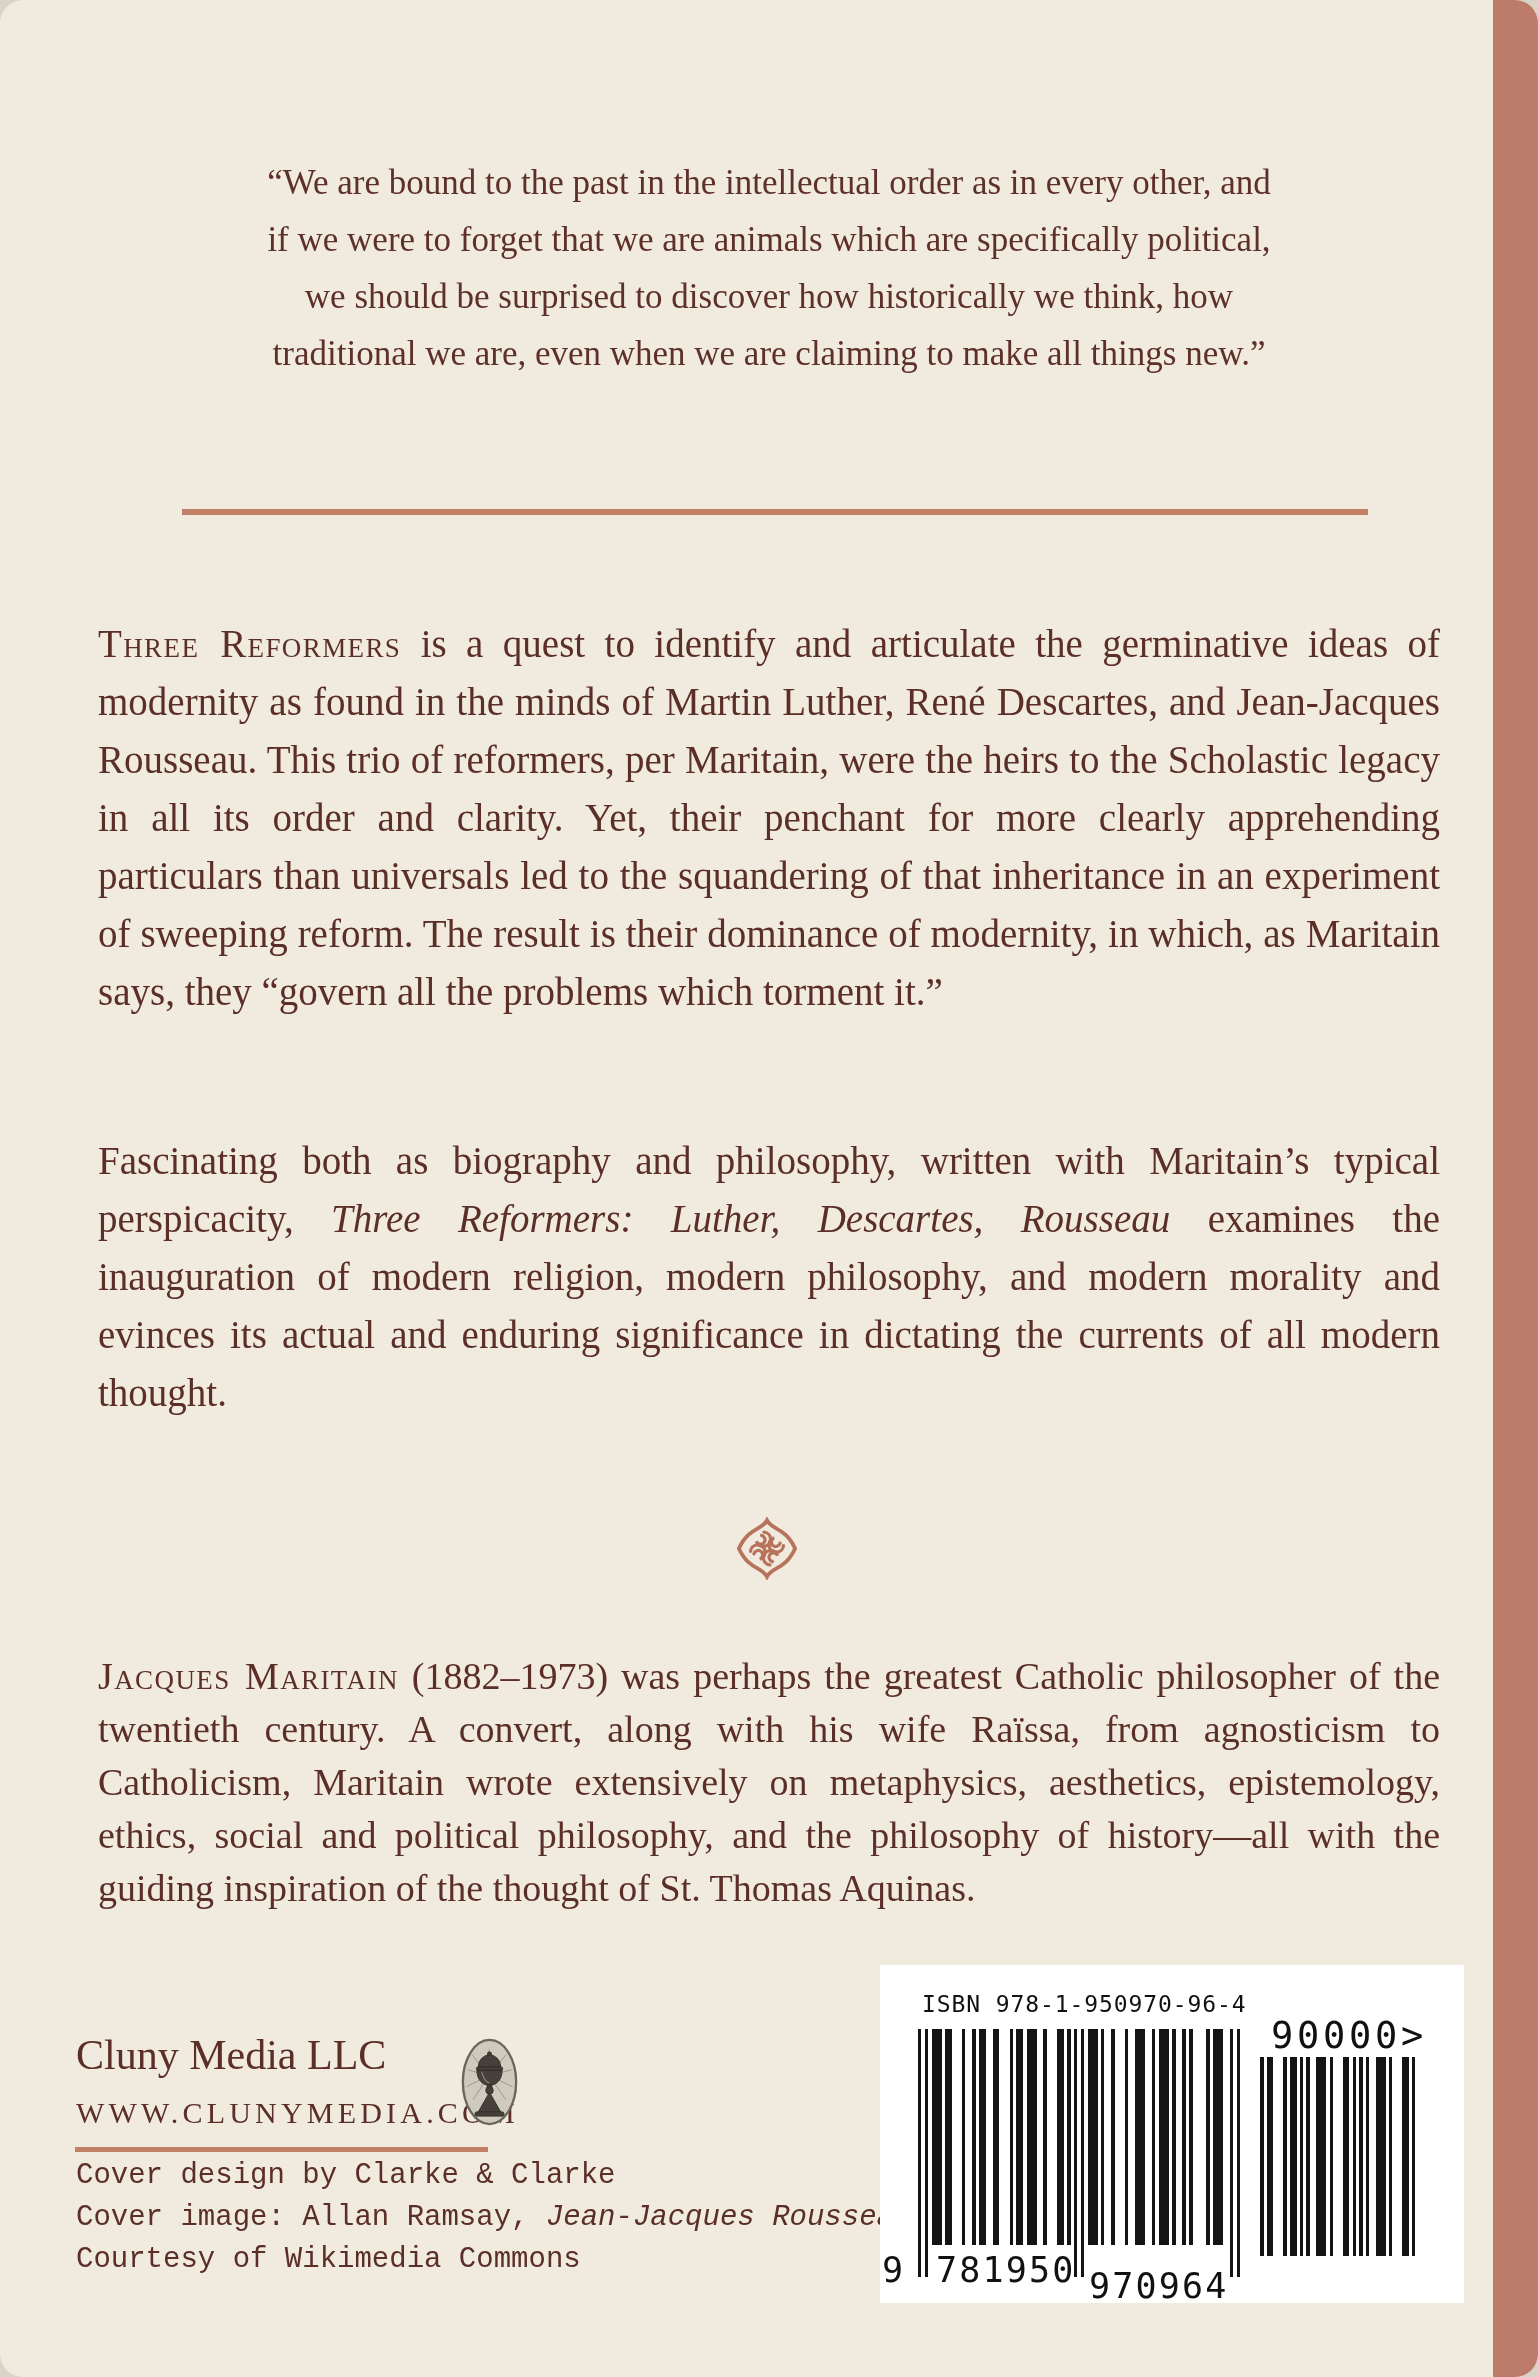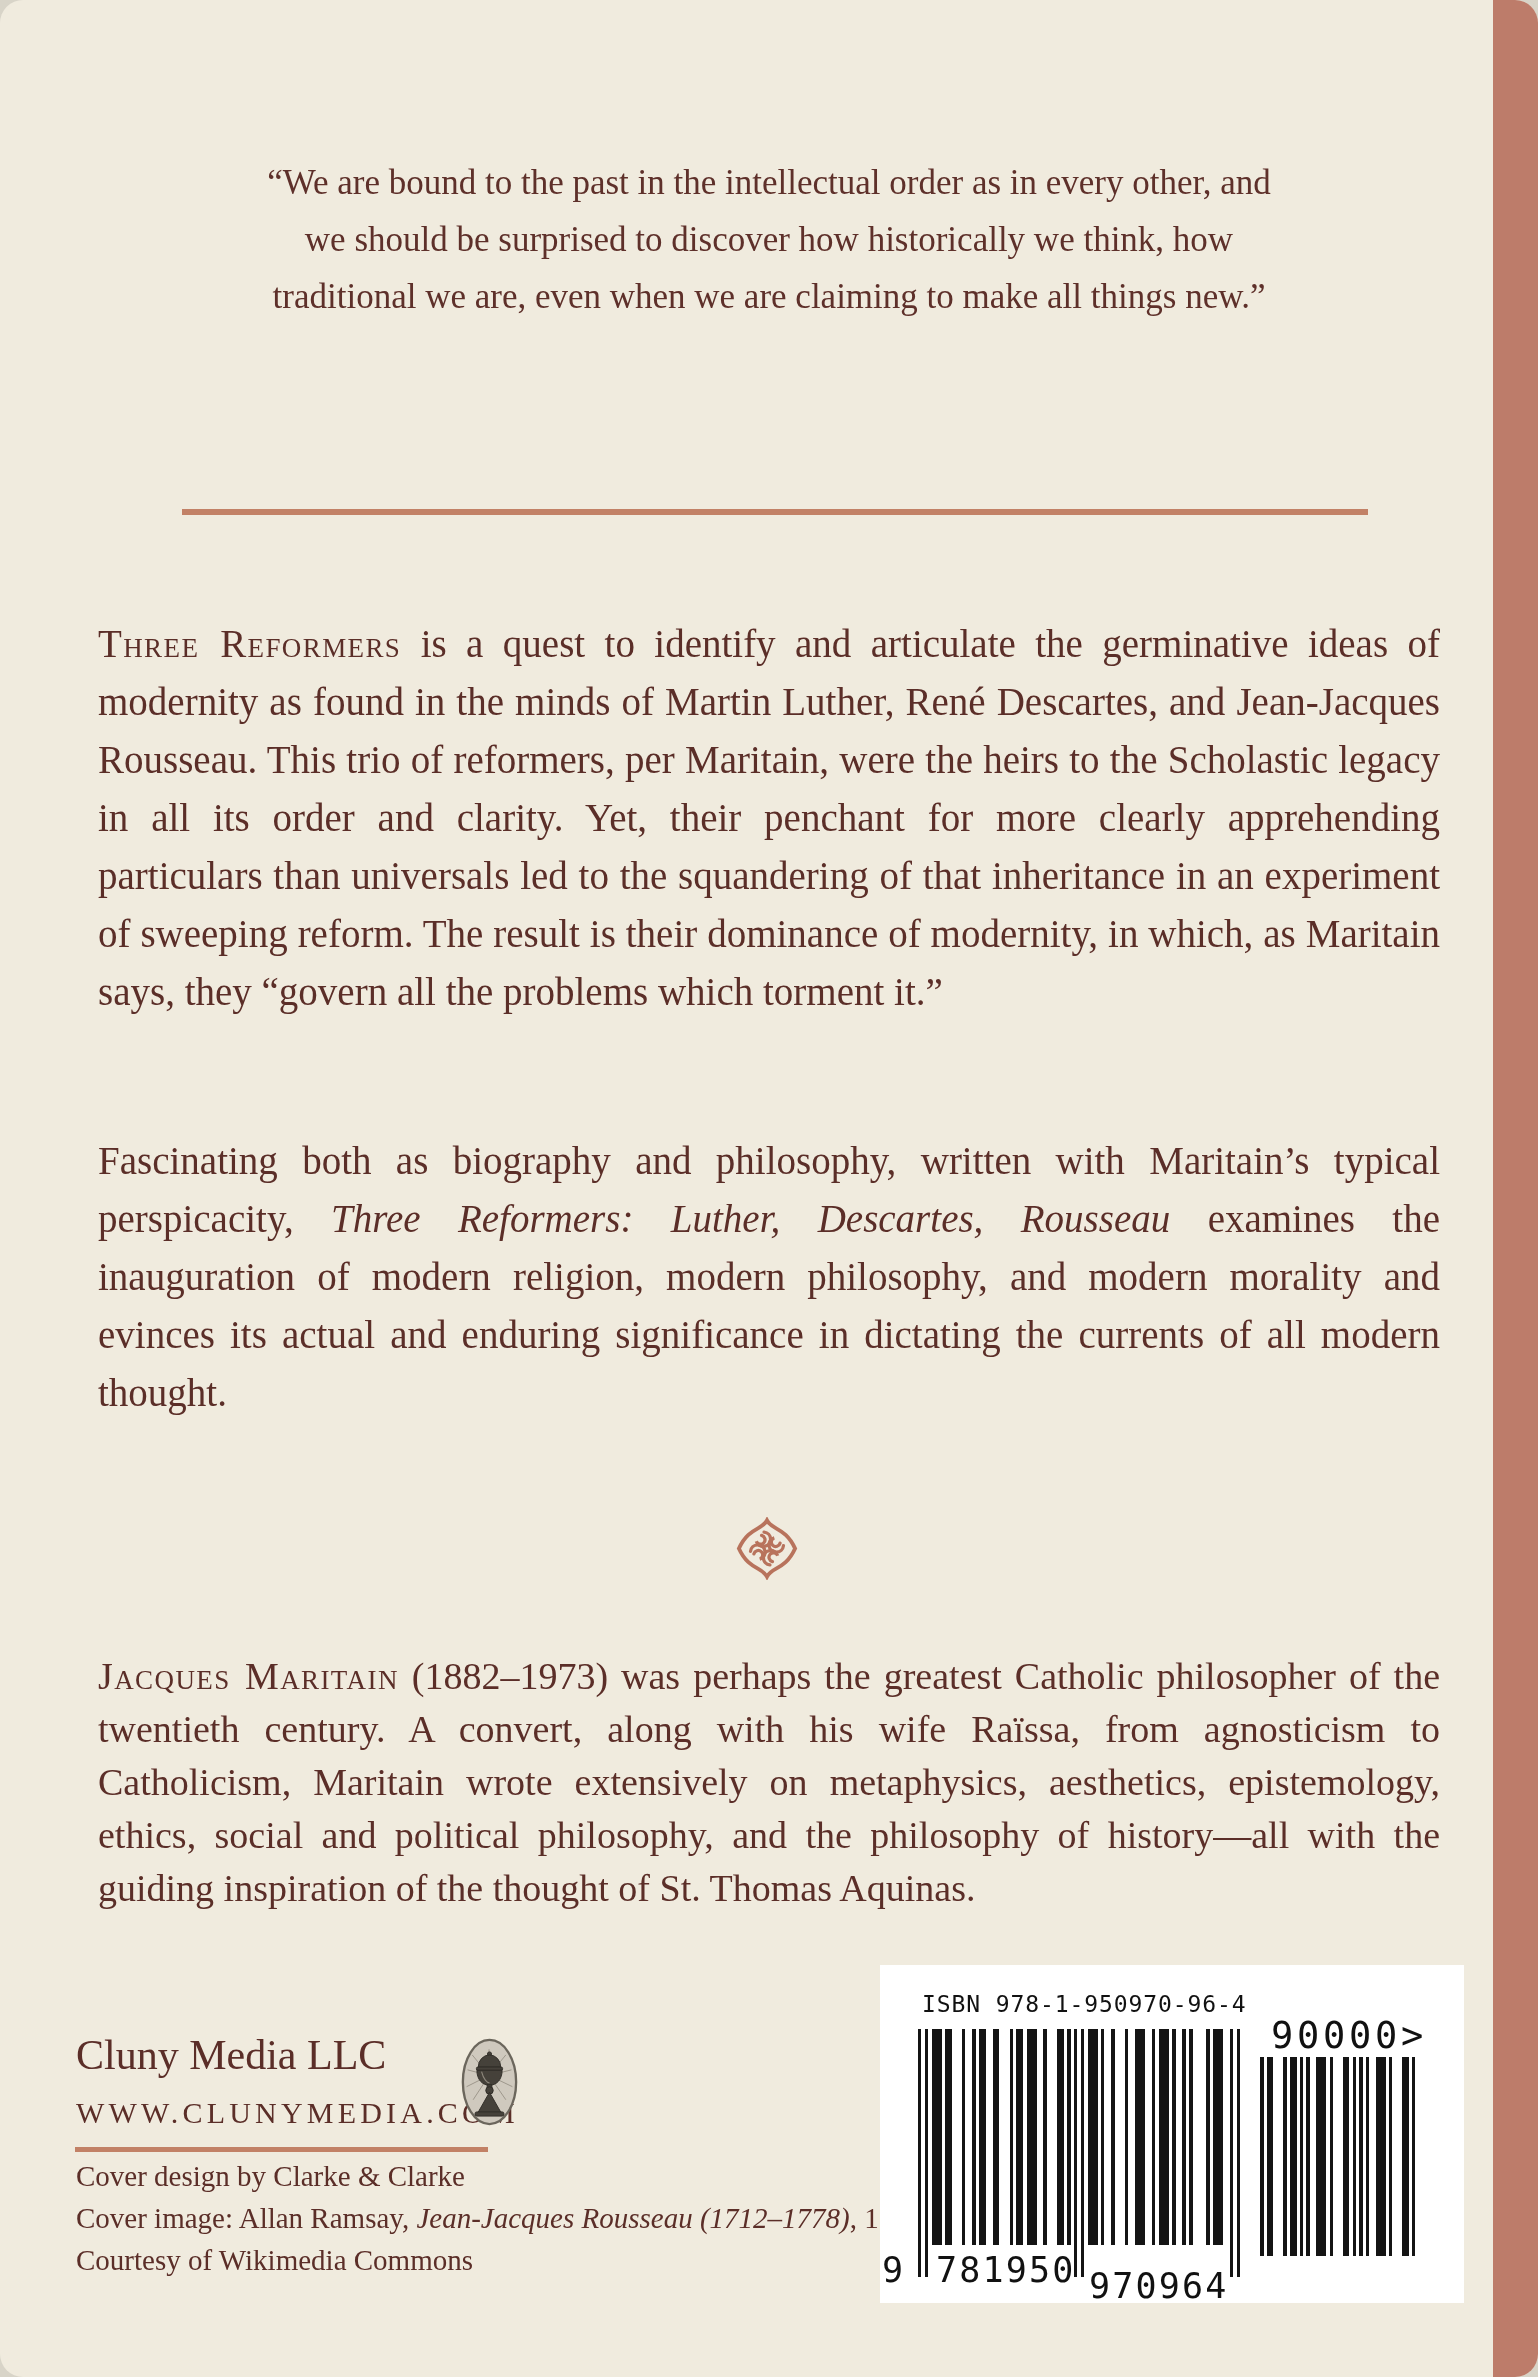--- a/index.html
+++ b/index.html
@@ -54,21 +54,21 @@
   .pub-name{position:absolute;left:76px;top:2032px;font-size:42px;line-height:47px;}
   .pub-url{
     position:absolute;left:76px;top:2096px;
     font-size:30px;letter-spacing:4.2px;
     text-transform:uppercase;
   }
   .pub-logo{position:absolute;left:461px;top:2038px;width:57px;height:88px;}
   
   .credits{
     position:absolute;left:76px;top:2155px;width:839px;
-    font-size:29px;line-height:42px;
+    font-size:29px;line-height:42px;font-family:Liberation Mono, monospace;
   }
   .credits .cline{white-space:nowrap;}
   .credits em{font-style:italic;}
   
   .barcode-box{
     position:absolute;left:880px;top:1965px;width:584px;height:338px;
     background:#ffffff;
   }
   .mono{font-family:"DejaVu Sans Mono",monospace;color:#111;}
   .isbn-label{
@@ -96,20 +96,21 @@
 </style>
 </head>
 <body>
 
 <div class="page">
 
   <div class="spine-band"></div>
 
   <section class="quote">
     <div class="qline">“We are bound to the past in the intellectual order as in every other, and</div>
+    <div class="qline">if we were to forget that we are animals which are specifically political,</div>
     <div class="qline">we should be surprised to discover how historically we think, how</div>
     <div class="qline">traditional we are, even when we are claiming to make all things new.”</div>
   </section>
 
 
   <div class="rule rule-top"></div>
 
   <p class="para synopsis"><span class="lead">Three Reformers</span><span> is a quest to identify and articulate the germinative ideas of modernity as found in the minds of Martin Luther, René Descartes, and Jean-Jacques Rousseau. This trio of reformers, per Maritain, were the heirs to the Scholastic legacy in all its order and clarity. Yet, their penchant for more clearly apprehending particulars than universals led to the squandering of that inheritance in an experiment of sweeping reform. The result is their dominance of modernity, in which, as Maritain says, they “govern all the problems which torment it.”</span></p>
 
   <p class="para details"><span>Fascinating both as biography and philosophy, written with Maritain’s typical perspicacity, </span><em>Three Reformers: Luther, Descartes, Rousseau</em><span> examines the inauguration of modern religion, modern philosophy, and modern morality and evinces its actual and enduring significance in dictating the currents of all modern thought.</span></p>

